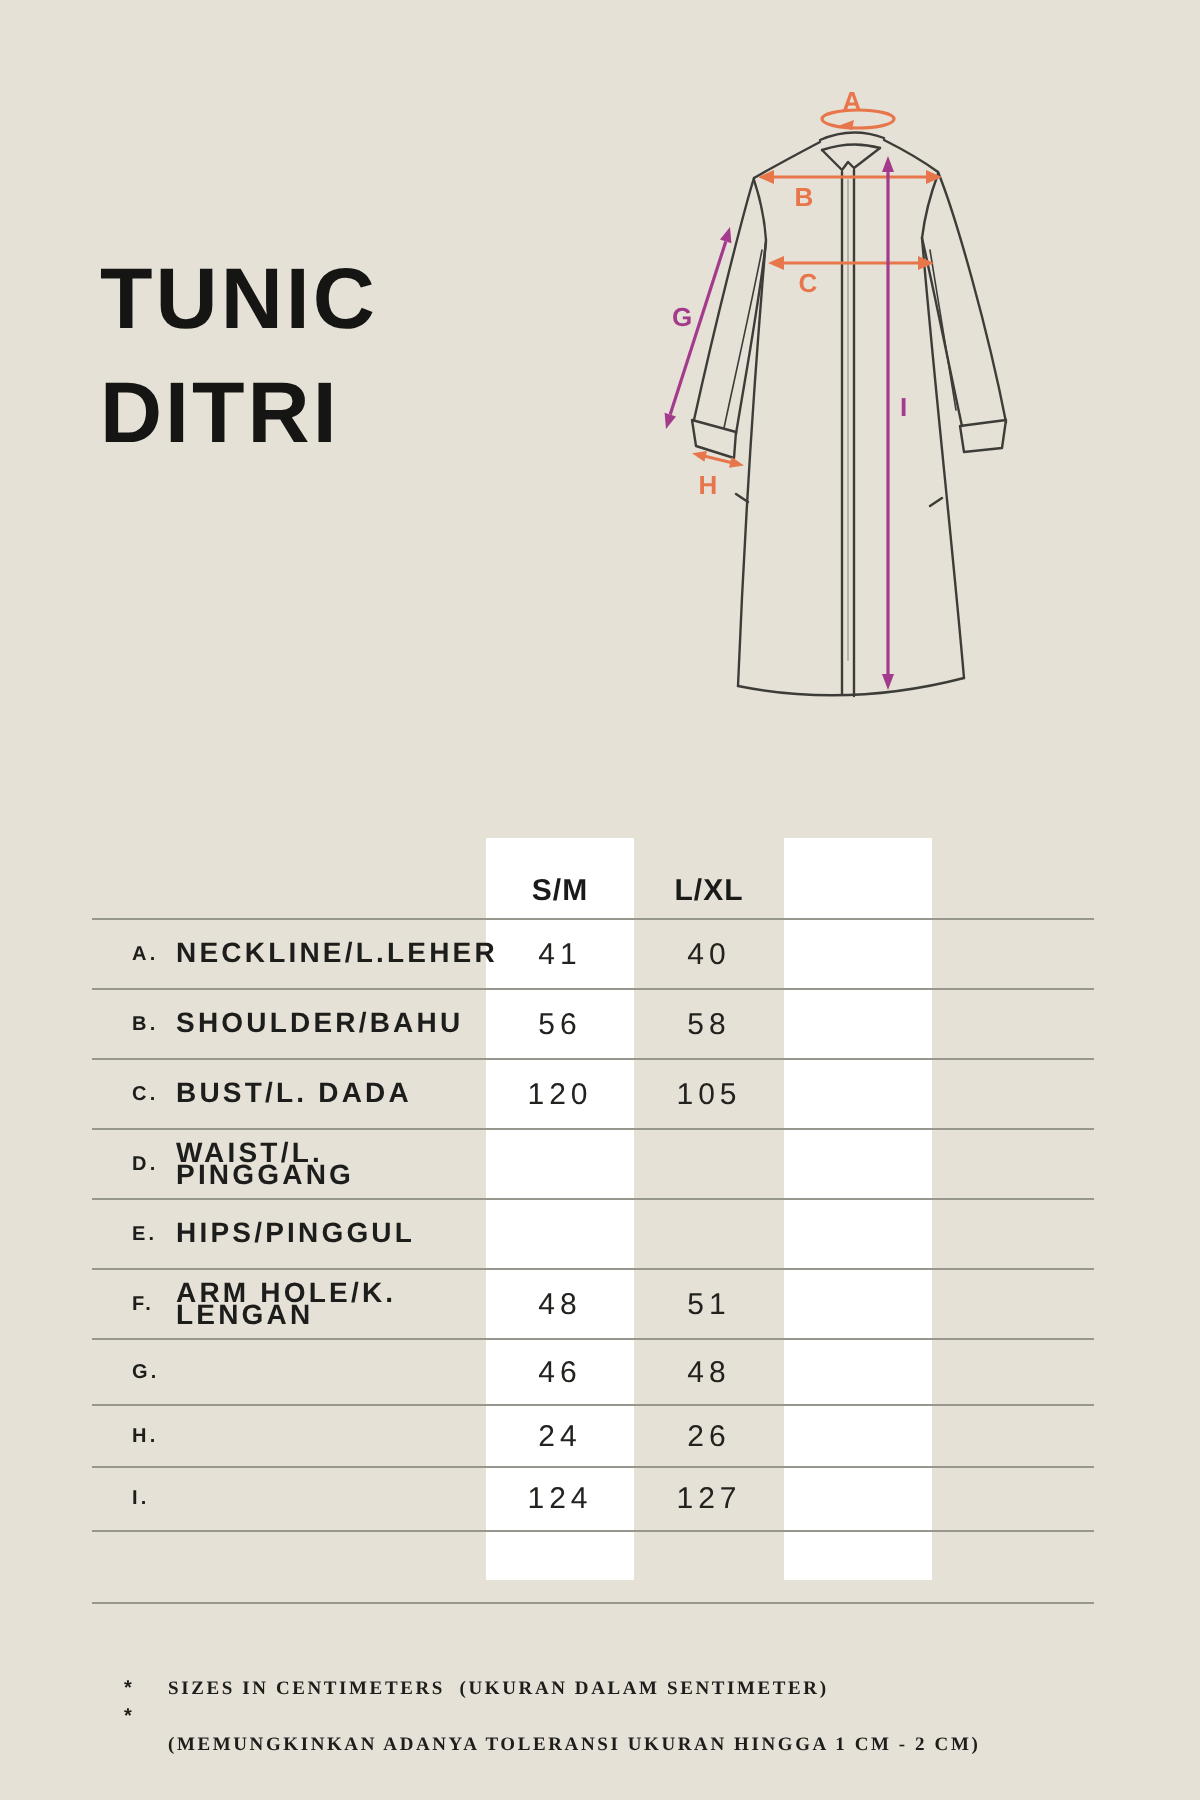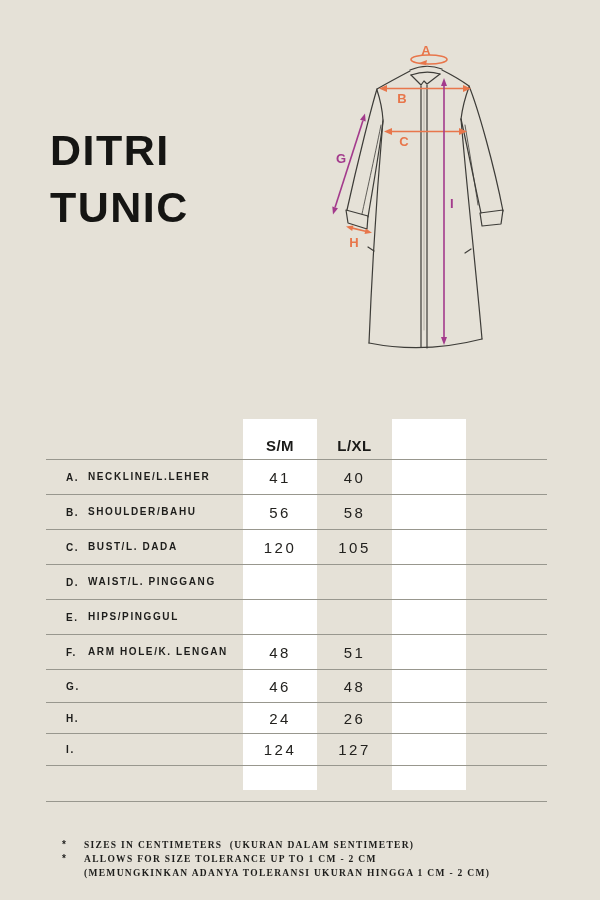--- a/index.html
+++ b/index.html
@@ -22,39 +22,39 @@
   .trow{position:relative;display:grid;grid-template-columns:197px 74px 75px 74px auto;
         align-items:center;box-sizing:border-box;border-bottom:1.5px solid #98978E;}
   .thead{height:29px;margin-top:12px;}
   .r35{height:35px;}
   .rG{height:33px;}
   .rH{height:31px;}
   .rI{height:32px;}
   .rend{height:36px;}
   .c-label{display:flex;align-items:center;padding-left:20px;box-sizing:border-box;}
   .rkey{width:22px;flex:0 0 22px;font-size:10px;font-weight:bold;letter-spacing:1.6px;color:#1D1D1B;}
-  .rname{font-size:10px;font-weight:bold;letter-spacing:1.6px;color:#1D1D1B;line-height:11.5px;}
+  .rname{font-size:14px;font-weight:bold;letter-spacing:1.6px;color:#1D1D1B;line-height:11.5px;}
   .rname span{display:block;}
   .c-val{text-align:center;}
   .hdr{font-size:15px;font-weight:bold;letter-spacing:0.5px;color:#1A1A18;}
   .num{font-size:15px;letter-spacing:2.5px;color:#23221F;}
   
   .footnotes{position:absolute;left:62px;top:838px;}
   .fline{display:flex;line-height:14px;}
   .fb{width:22px;flex:0 0 22px;font-size:10px;font-weight:bold;color:#1D1D1B;}
   .ft{font-size:9.5px;font-weight:bold;letter-spacing:1.3px;color:#1D1D1B;white-space:pre;font-family:Liberation Serif, serif;}
 </style>
 </head>
 <body>
 
 <div class="page">
 
   <div class="title">
+    <div>TUNIC</div>
     <div>DITRI</div>
-    <div>TUNIC</div>
   </div>
 
   <svg class="diagram" width="600" height="900" viewBox="0 0 600 900">
 
     <g stroke="#3D3C38" stroke-width="1.2" fill="none" stroke-linecap="round" stroke-linejoin="round">
 
       <path d="M 410,70 Q 426,63 442,69"></path>
       <path d="M 411,75 Q 426,70 440,74"></path>
       <path d="M 411,75 L 421,85 L 424,81 L 427,84 L 440,74"></path>
 
@@ -256,21 +256,20 @@
     </div>
   </div>
 
   <div class="footnotes">
     <div class="fline">
       <span class="fb">*</span>
       <span class="ft">SIZES IN CENTIMETERS  (UKURAN DALAM SENTIMETER)</span>
     </div>
     <div class="fline">
       <span class="fb">*</span>
-      <span class="ft">ALLOWS FOR SIZE TOLERANCE UP TO 1 CM - 2 CM</span>
     </div>
     <div class="fline">
       <span class="fb"></span>
       <span class="ft">(MEMUNGKINKAN ADANYA TOLERANSI UKURAN HINGGA 1 CM - 2 CM)</span>
     </div>
   </div>
 
 </div>
 
 </body></html>

